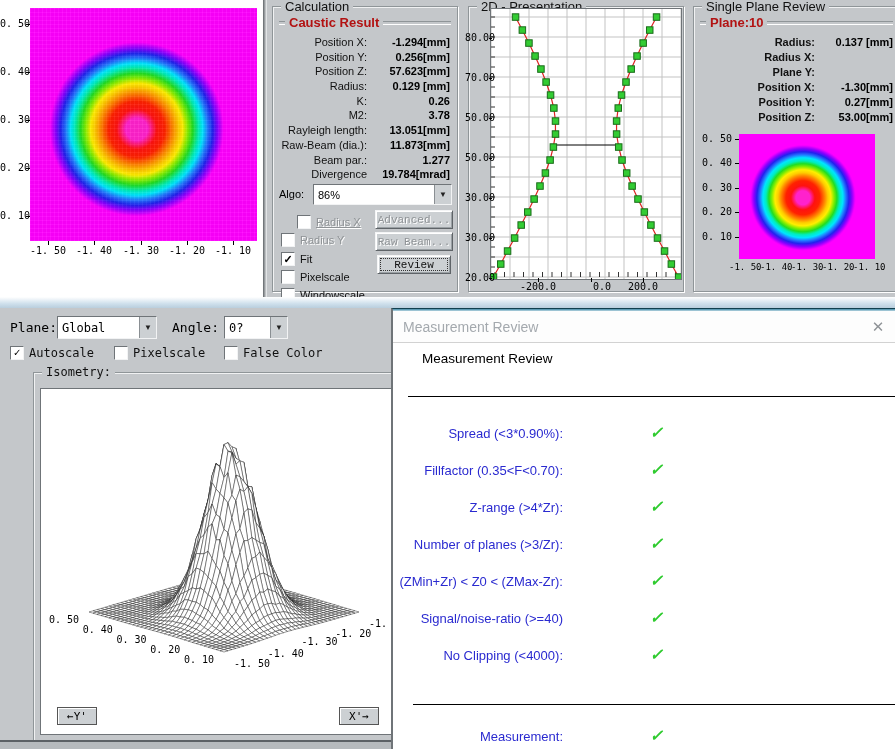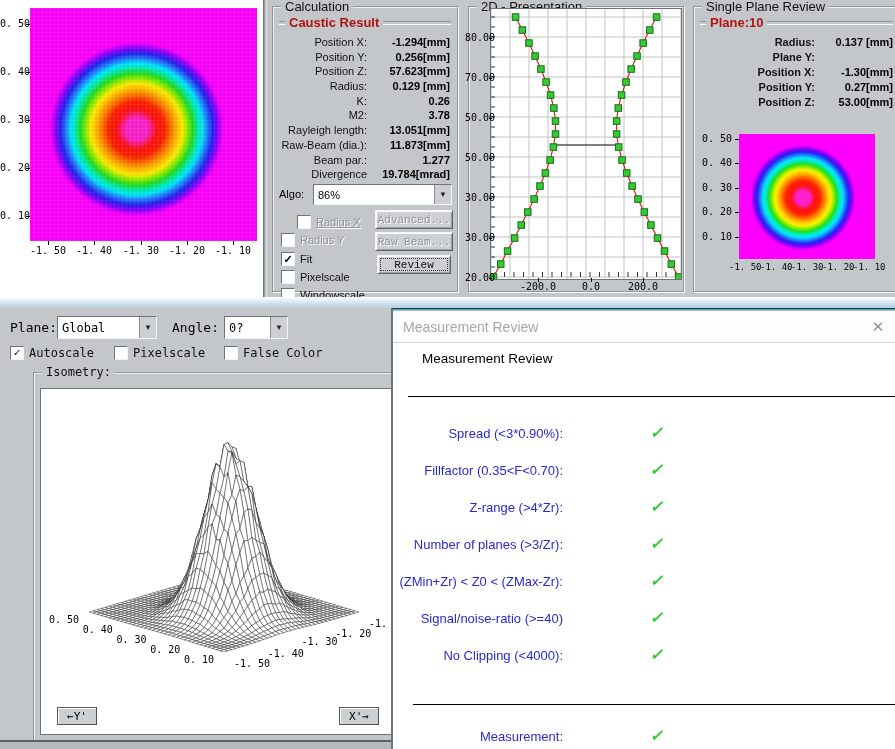--- a/index.html
+++ b/index.html
@@ -369,38 +369,42 @@
       <span class="ticklabel" style="top: 152px; left: 0px; width: 23px; text-align: right;">50.00</span>
       <span class="tickdash" style="left: 24px; top: 158px; width: 3px; height: 1px;"></span>
       <span class="ticklabel" style="top: 192px; left: 0px; width: 23px; text-align: right;">30.00</span>
       <span class="tickdash" style="left: 24px; top: 198px; width: 3px; height: 1px;"></span>
       <span class="ticklabel" style="top: 232px; left: 0px; width: 23px; text-align: right;">30.00</span>
       <span class="tickdash" style="left: 24px; top: 238px; width: 3px; height: 1px;"></span>
       <span class="ticklabel" style="top: 272px; left: 0px; width: 23px; text-align: right;">20.00</span>
       <span class="tickdash" style="left: 24px; top: 278px; width: 3px; height: 1px;"></span>
       <span class="ticklabel" style="top: 281px; left: 53px; width: 40px; text-align: center;">-200.0</span>
       <span class="tickdash" style="left: 73px; top: 278px; width: 1px; height: 4px;"></span>
-      <span class="ticklabel" style="top: 281px; left: 106px; width: 40px; text-align: center;">0.0</span>
+      <span class="ticklabel" style="top: 281px; left: 106px; width: 40px; text-align: right;">0.0</span>
       <span class="tickdash" style="left: 126px; top: 278px; width: 1px; height: 4px;"></span>
       <span class="ticklabel" style="top: 281px; left: 158px; width: 40px; text-align: center;">200.0</span>
       <span class="tickdash" style="left: 178px; top: 278px; width: 1px; height: 4px;"></span>
     </div>
 
   <div id="spr-panel">
     <div id="spr-box" class="groupbox">
       <span class="grouplabel">Single Plane Review</span>
       <div class="subhdr" style="top:8px">
         <span class="rule l"></span>
         <span class="ttl">Plane:10</span>
         <span class="rule r"></span>
       </div>
       <div id="spr-rows">
           <div class="srow">
             <span class="cl">Radius:</span>
             <span class="cv">0.137 [mm]</span>
+          </div>
+          <div class="srow">
+            <span class="cl">Radius X:</span>
+            <span class="cv"></span>
           </div>
           <div class="srow">
             <span class="cl">Plane Y:</span>
             <span class="cv"></span>
           </div>
           <div class="srow">
             <span class="cl">Position X:</span>
             <span class="cv">-1.30[mm]</span>
           </div>
           <div class="srow">

